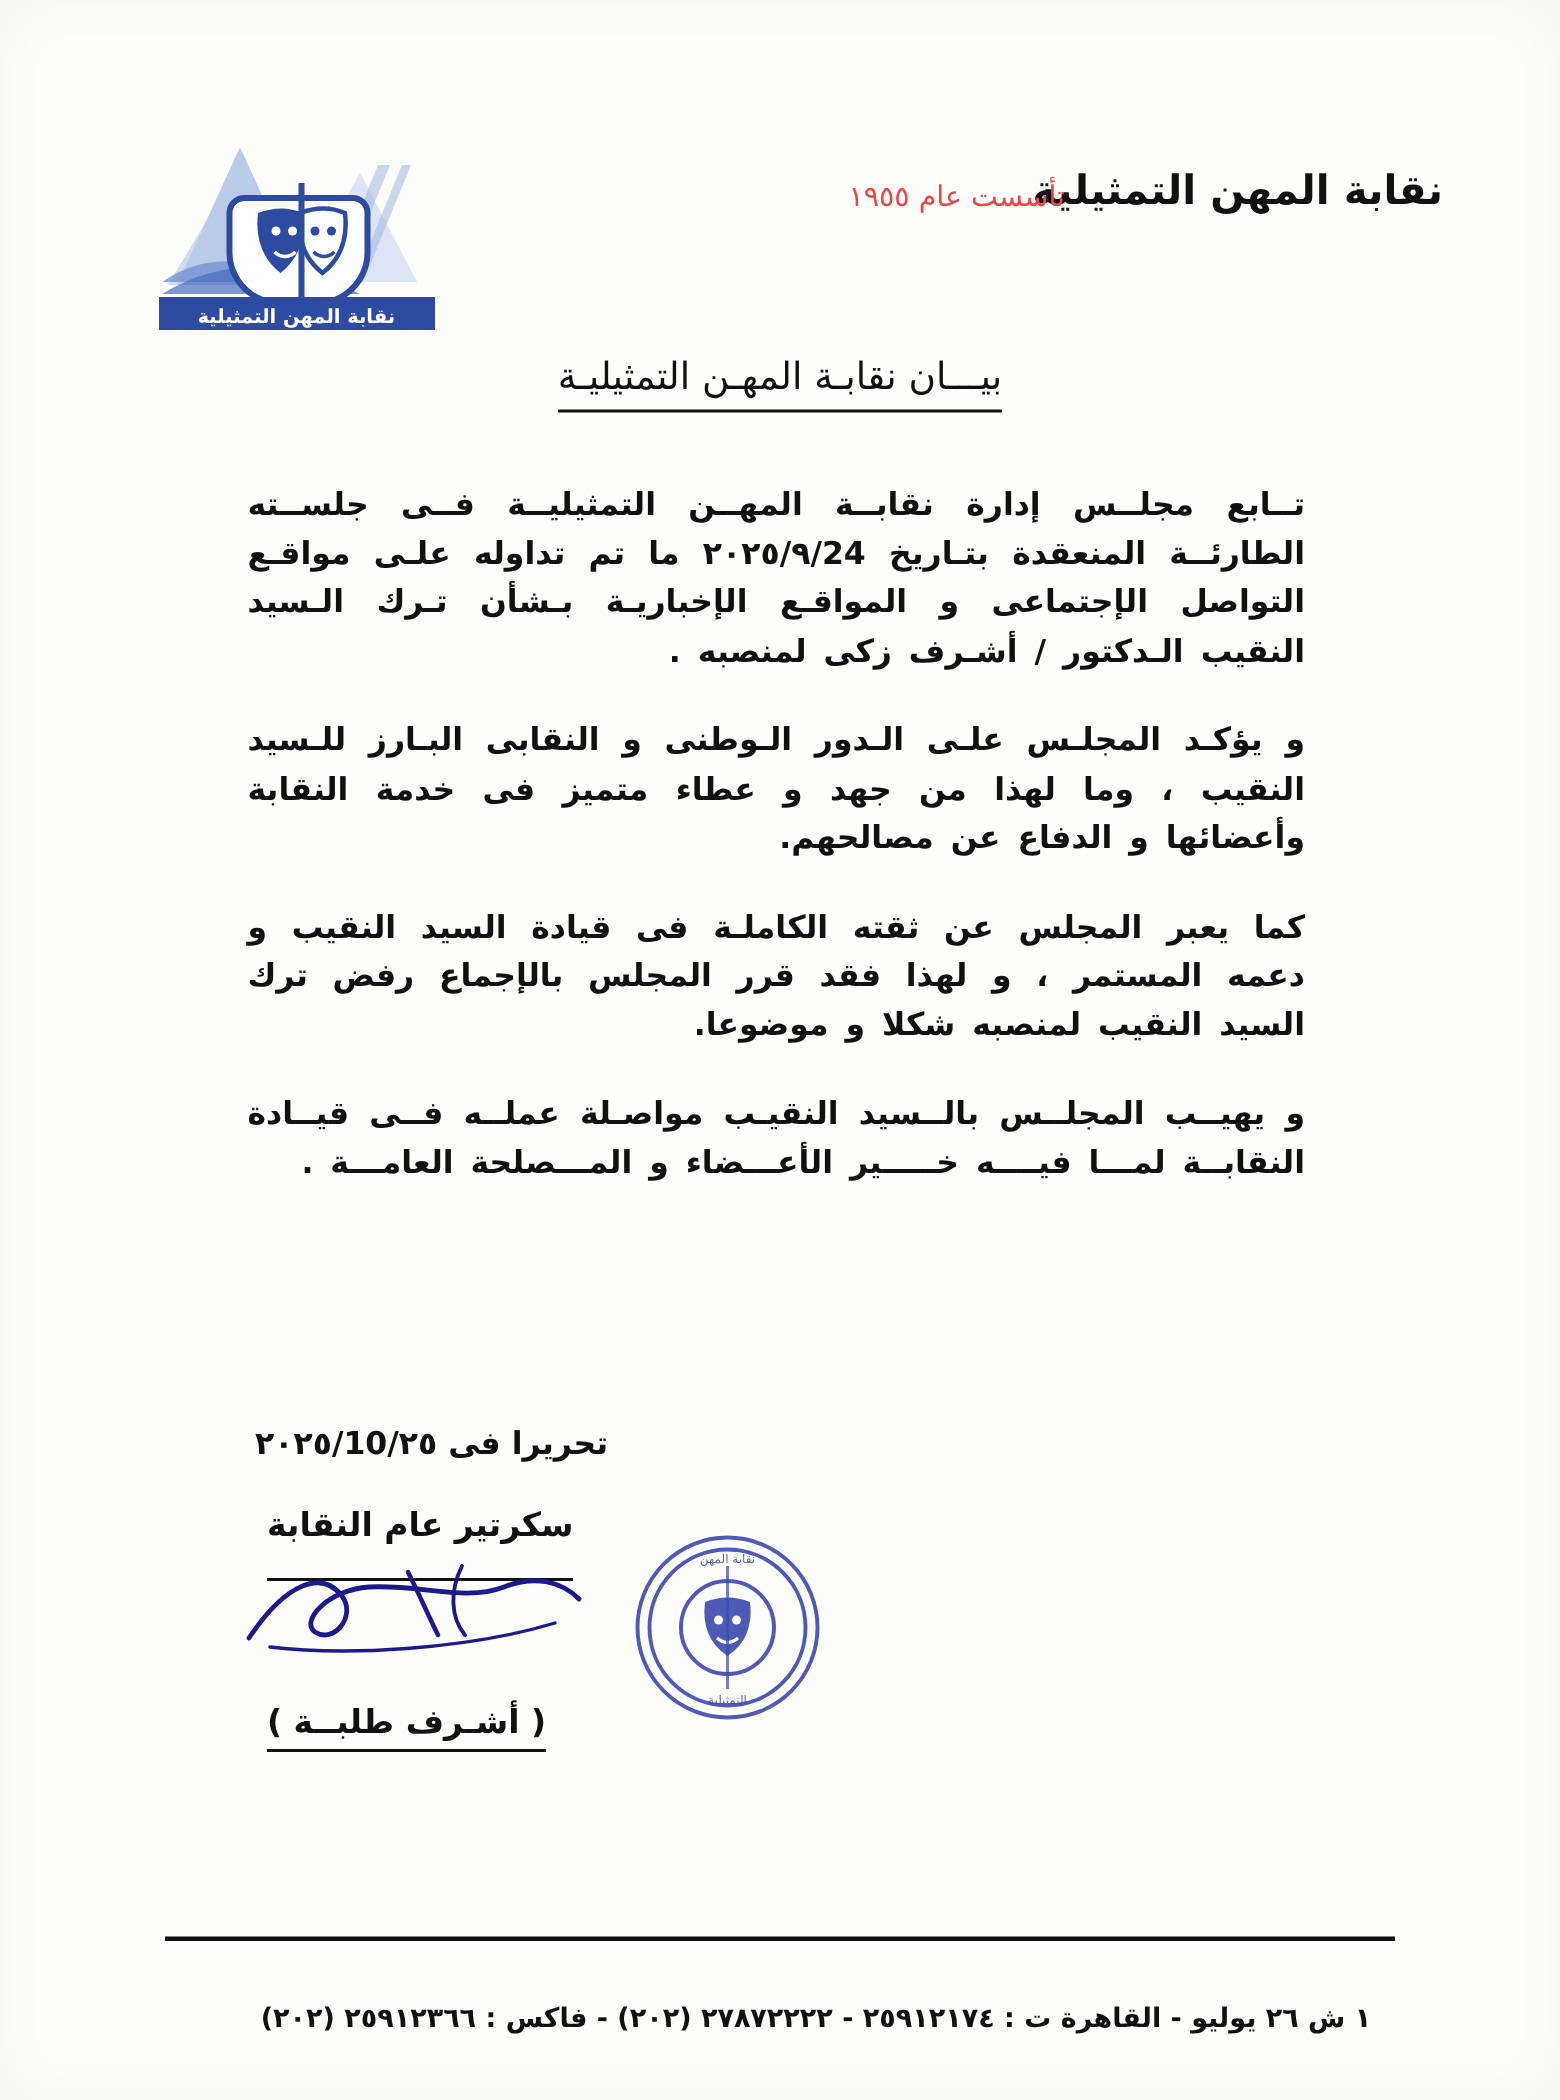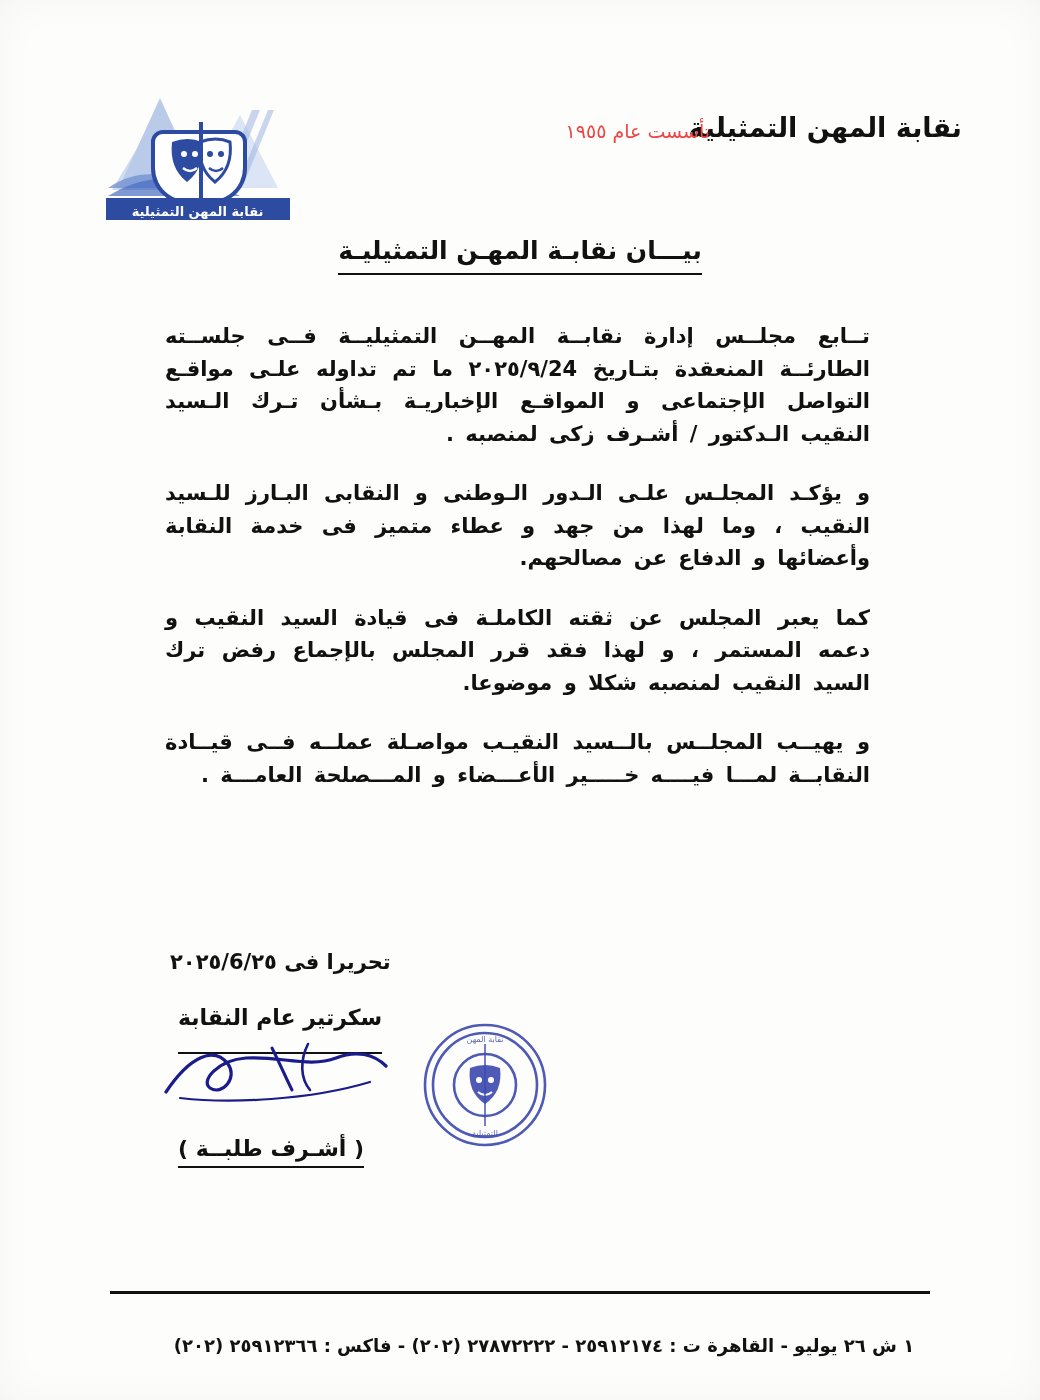--- a/index.html
+++ b/index.html
@@ -87,21 +87,21 @@
   .doc-title-wrap {
     position: absolute;
     top: 236px;
     left: 0;
     right: 0;
     text-align: center;
   }
   .doc-title {
     display: inline-block;
     font-family: "DejaVu Sans", sans-serif;
-    font-weight: bold;
+    font-weight: normal;
     font-size: 25px;
     color: #111;
     padding-bottom: 8px;
     border-bottom: 2.5px solid #111;
     direction: rtl;
     letter-spacing: 1px;
   }
 
   
   .body-text {
@@ -276,21 +276,21 @@
   </div>
 
   <div class="body-text">
     <p class="para wide">تــابع مجلــس إدارة نقابــة المهــن التمثيليــة فــى جلســته الطارئــة المنعقدة بتـاريخ ٢٠٢٥/٩/24 ما تم تداوله علـى مواقـع التواصل الإجتماعى و المواقـع الإخباريـة بـشأن تـرك الـسيد النقيب الـدكتور / أشـرف زكى لمنصبه .</p>
     <p class="para wide">و يؤكـد المجلـس علـى الـدور الـوطنى و النقابى البـارز للـسيد النقيب ، وما لهذا من جهد و عطاء متميز فى خدمة النقابة وأعضائها و الدفاع عن مصالحهم.</p>
     <p class="para wide">كما يعبر المجلس عن ثقته الكاملـة فى قيادة السيد النقيب و دعمه المستمر ، و لهذا فقد قرر المجلس بالإجماع رفض ترك السيد النقيب لمنصبه شكلا و موضوعا.</p>
     <p class="para wide">و يهيــب المجلــس بالــسيد النقيـب مواصـلة عملــه فــى قيــادة النقابــة لمـــا فيــــه خـــــير الأعـــضاء و المـــصلحة العامـــة .</p>
   </div>
 
   <div class="date-line">
-    <span>تحريرا فى ٢٠٢٥/6/٢٥</span>
+    <span>تحريرا فى ٢٠٢٥/10/٢٥</span>
   </div>
 
   <div class="sign-block">
     <div class="sign-title">سكرتير عام النقابة</div>
 
     <svg class="signature-ink" viewBox="0 0 240 70">
       <path d="M6,54 C30,18 54,8 68,26 C78,40 62,58 50,50 C40,43 58,22 86,20 C120,18 150,30 176,20 C196,12 214,16 226,28" fill="none" stroke="#1b1b8c" stroke-width="3.2" stroke-linecap="round"></path>
       <path d="M112,10 C120,26 126,40 132,52" fill="none" stroke="#1b1b8c" stroke-width="3" stroke-linecap="round"></path>
       <path d="M148,6 C140,22 140,40 150,52" fill="none" stroke="#1b1b8c" stroke-width="2.6" stroke-linecap="round"></path>
       <path d="M20,60 C70,66 150,62 210,44" fill="none" stroke="#1b1b8c" stroke-width="2.2" stroke-linecap="round"></path>

